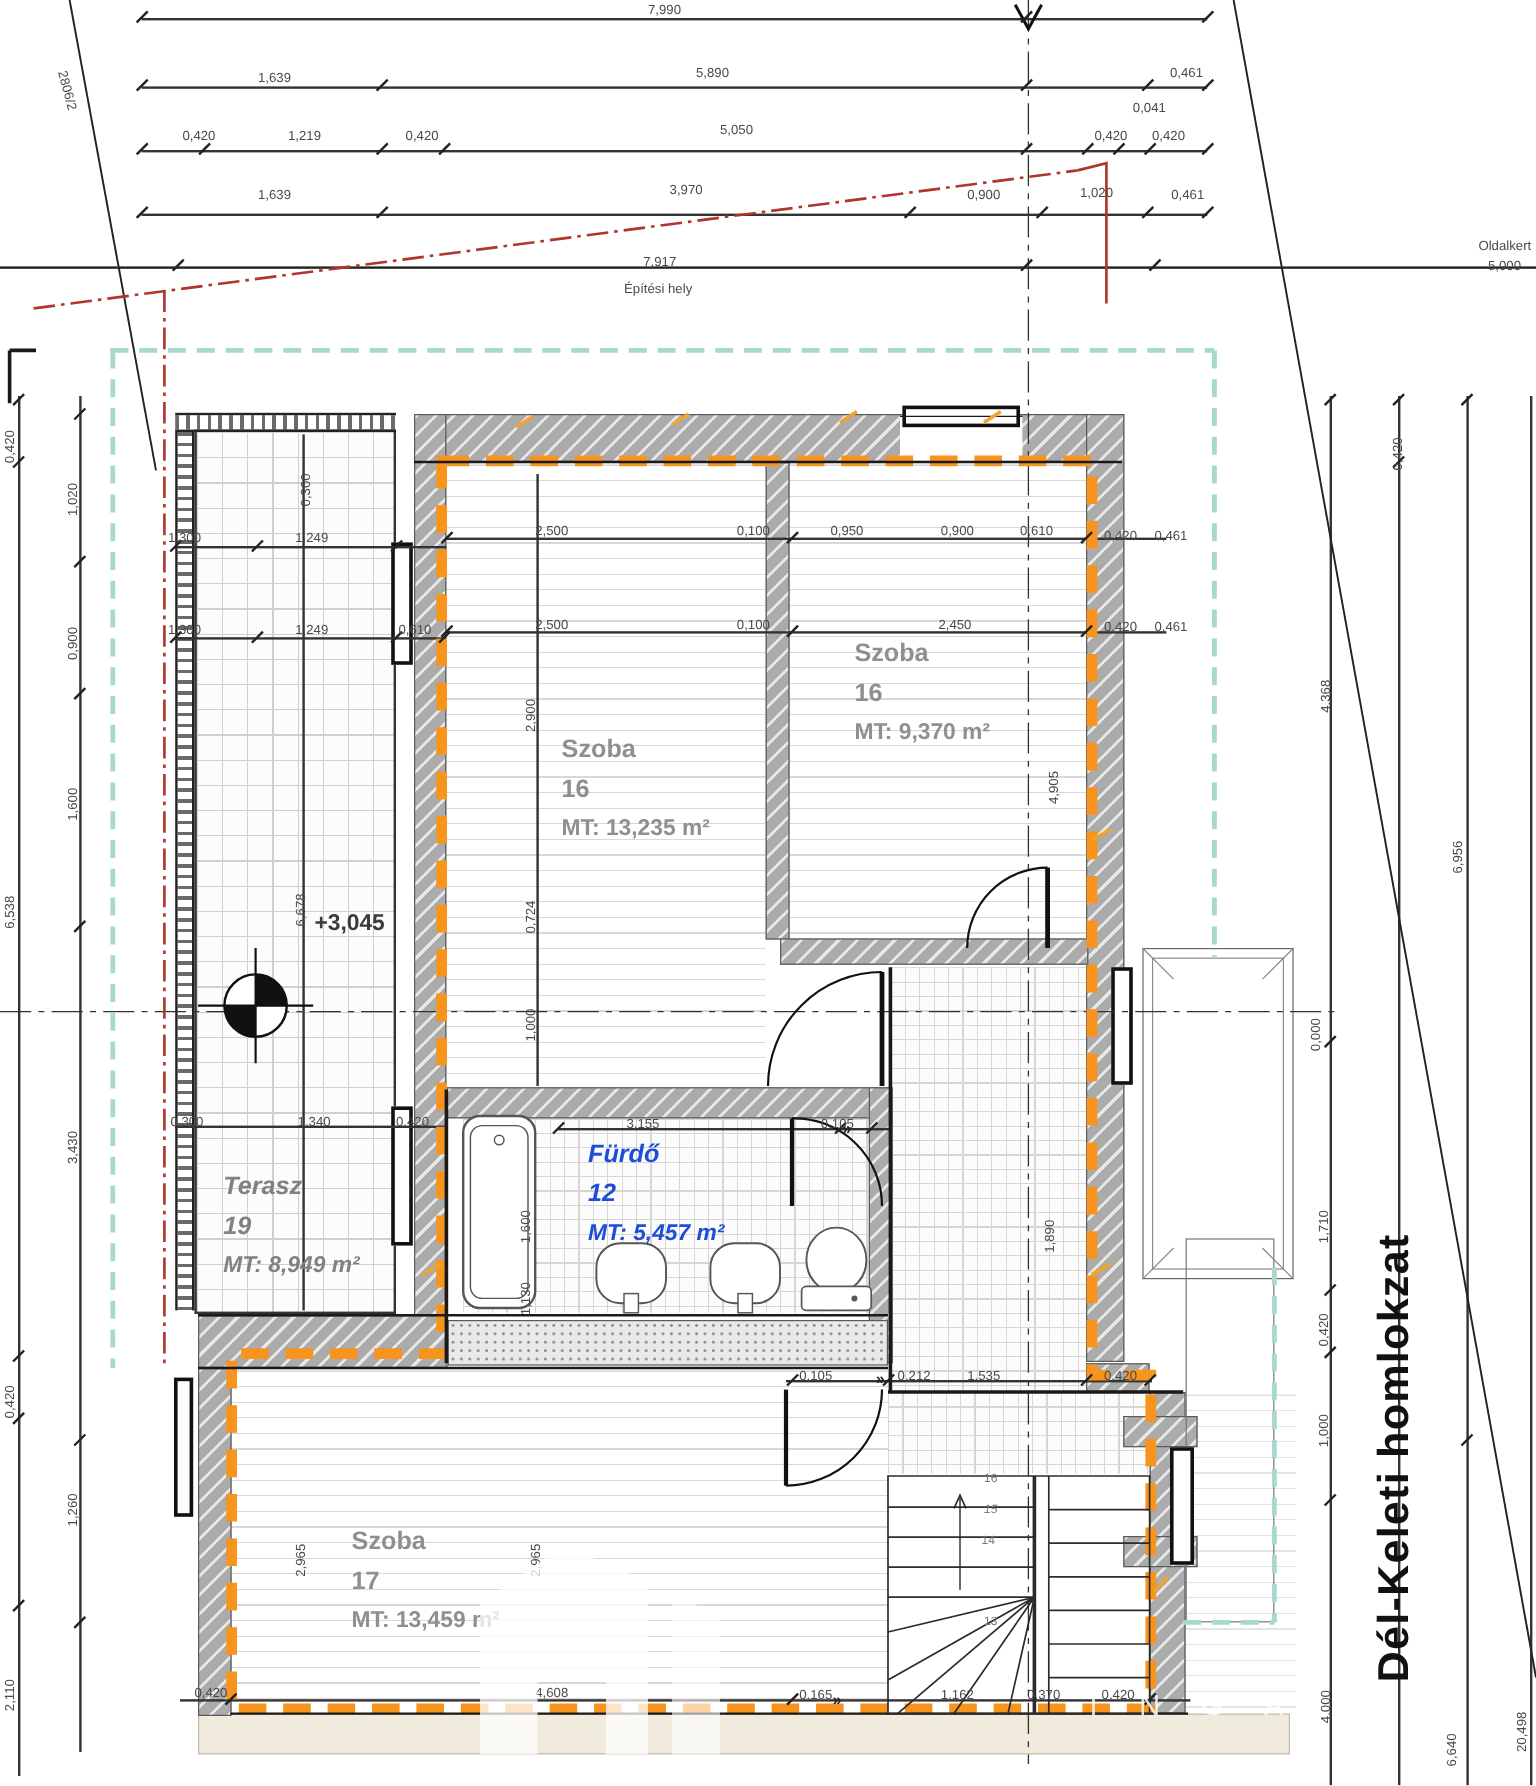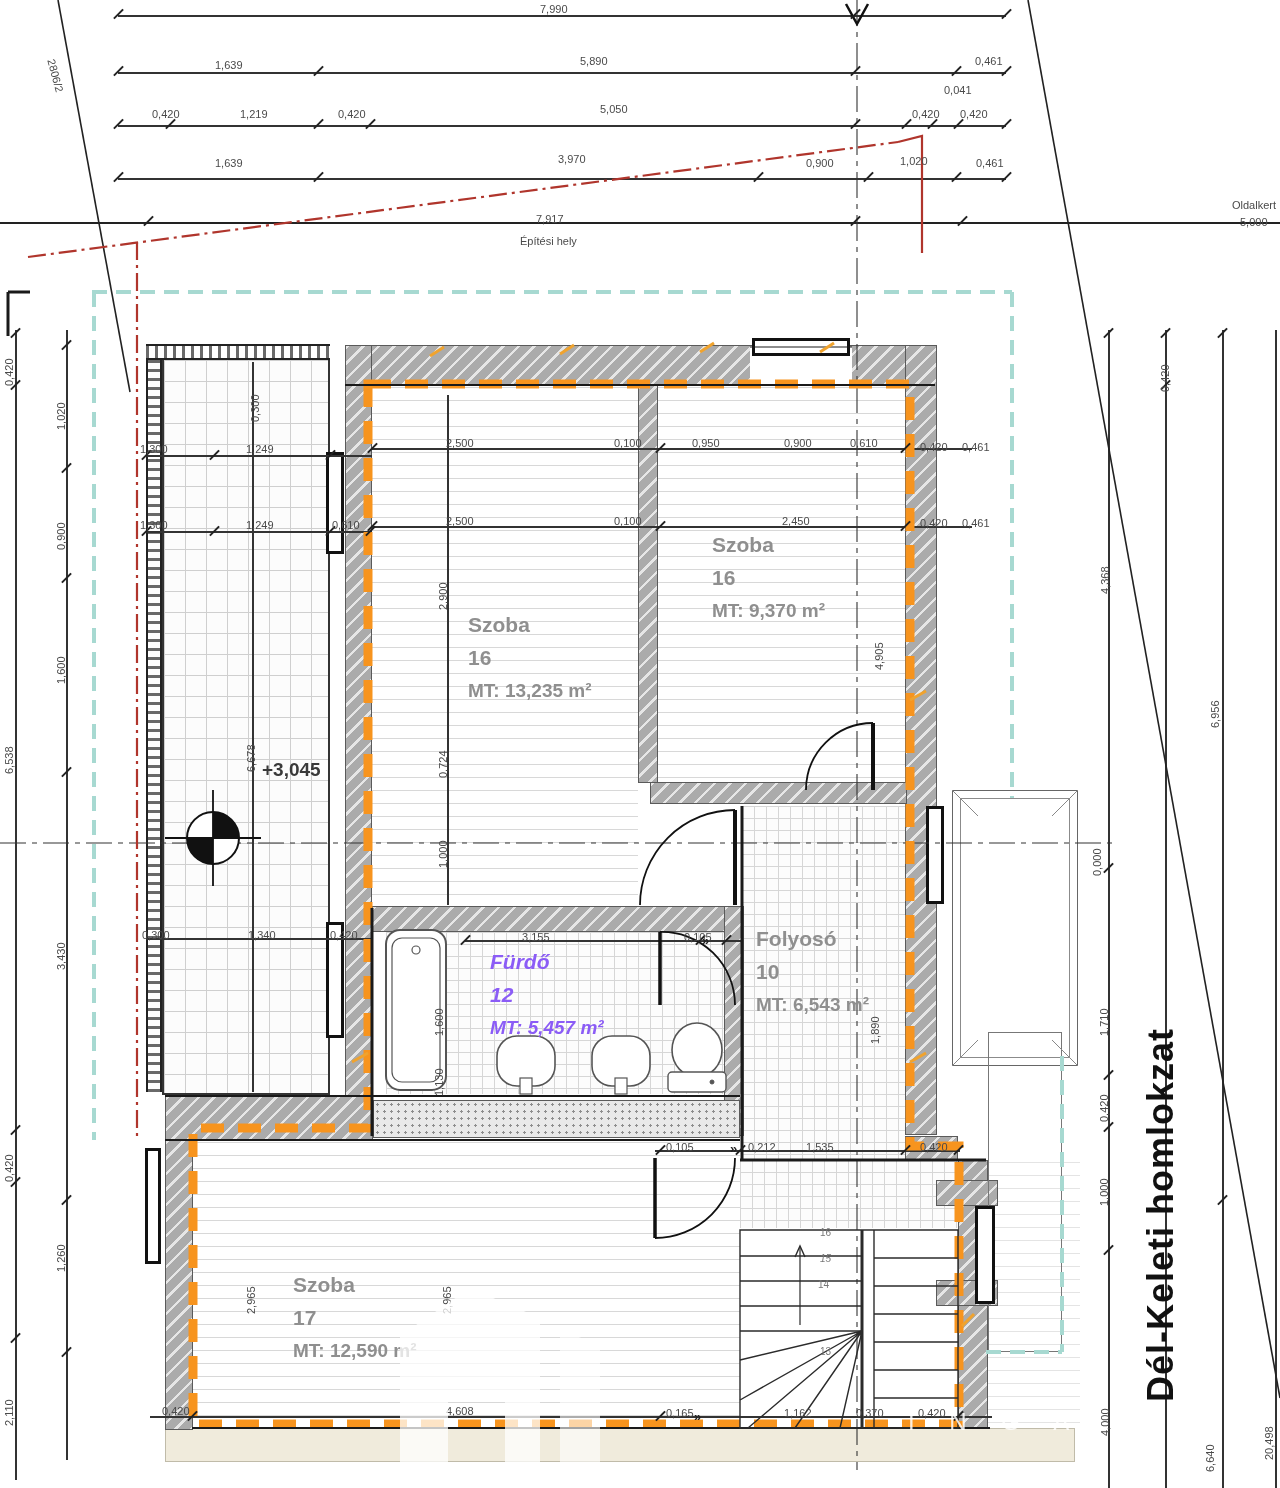--- a/index.html
+++ b/index.html
@@ -40,21 +40,21 @@
   .dim.s{font-size:10px;color:#777;}
   .dim.dm{font-size:13px;font-weight:700;color:#222;}
   .tick{position:absolute;width:13px;height:2px;background:#222;transform:rotate(-45deg);}
 
   
   .room{position:absolute;color:#8f8f8f;font-weight:700;font-size:21px;line-height:33px;white-space:nowrap;}
   .room .mt{font-size:19px;}
   .r-szoba16l{left:468px;top:608px;}
   .r-szoba16r{left:712px;top:528px;}
   .r-terasz{left:186px;top:972px;font-style:italic;color:#818181;}
-  .r-furdo{left:490px;top:945px;font-style:italic;color:#8b5cf6;}
+  .r-furdo{left:490px;top:945px;font-style:italic;color:#1d4ed8;}
   .r-folyoso{left:756px;top:922px;}
   .r-szoba17{left:293px;top:1268px;}
   .room span{display:block;}
 
   
   #linework{position:absolute;left:0;top:0;pointer-events:none;}
 
   
   .facade{position:absolute;left:1140px;top:1402px;width:470px;transform:rotate(-90deg);transform-origin:0 0;font-size:36px;font-weight:700;color:#111;letter-spacing:1px;white-space:nowrap;}
 
@@ -406,34 +406,34 @@
   <div class="room r-szoba16l">
     <span>Szoba</span>
     <span>16</span>
     <span class="mt">MT: 13,235 m²</span>
   </div>
   <div class="room r-szoba16r">
     <span>Szoba</span>
     <span>16</span>
     <span class="mt">MT: 9,370 m²</span>
   </div>
+  <div class="room r-terasz">
+    <span>Terasz</span>
+    <span>19</span>
+    <span class="mt">MT: 8,949 m²</span>
+  </div>
   <div class="room r-furdo">
     <span>Fürdő</span>
     <span>12</span>
     <span class="mt">MT: 5,457 m²</span>
   </div>
-  <div class="room r-folyoso">
-    <span>Folyosó</span>
-    <span>10</span>
-    <span class="mt">MT: 6,543 m²</span>
-  </div>
   <div class="room r-szoba17">
     <span>Szoba</span>
     <span>17</span>
-    <span class="mt">MT: 12,590 m²</span>
+    <span class="mt">MT: 13,459 m²</span>
   </div>
 
   <div class="facade">Dél-Keleti homlokzat</div>
 
   <div class="wm">
     <svg width="1280" height="1488" viewBox="0 0 1280 1488" style="position:absolute;left:0;top:0;">
       <path d="M400,1462 V1336 L470,1288 L540,1318 V1462 H505 V1395 H448 V1462 Z" fill="rgba(255,255,255,.75)"></path>
       <path d="M560,1462 V1330 L600,1345 V1462 Z" fill="rgba(255,255,255,.6)"></path>
     </svg>
     <span class="wm-letter" style="left:908px;">I N G A</span>

